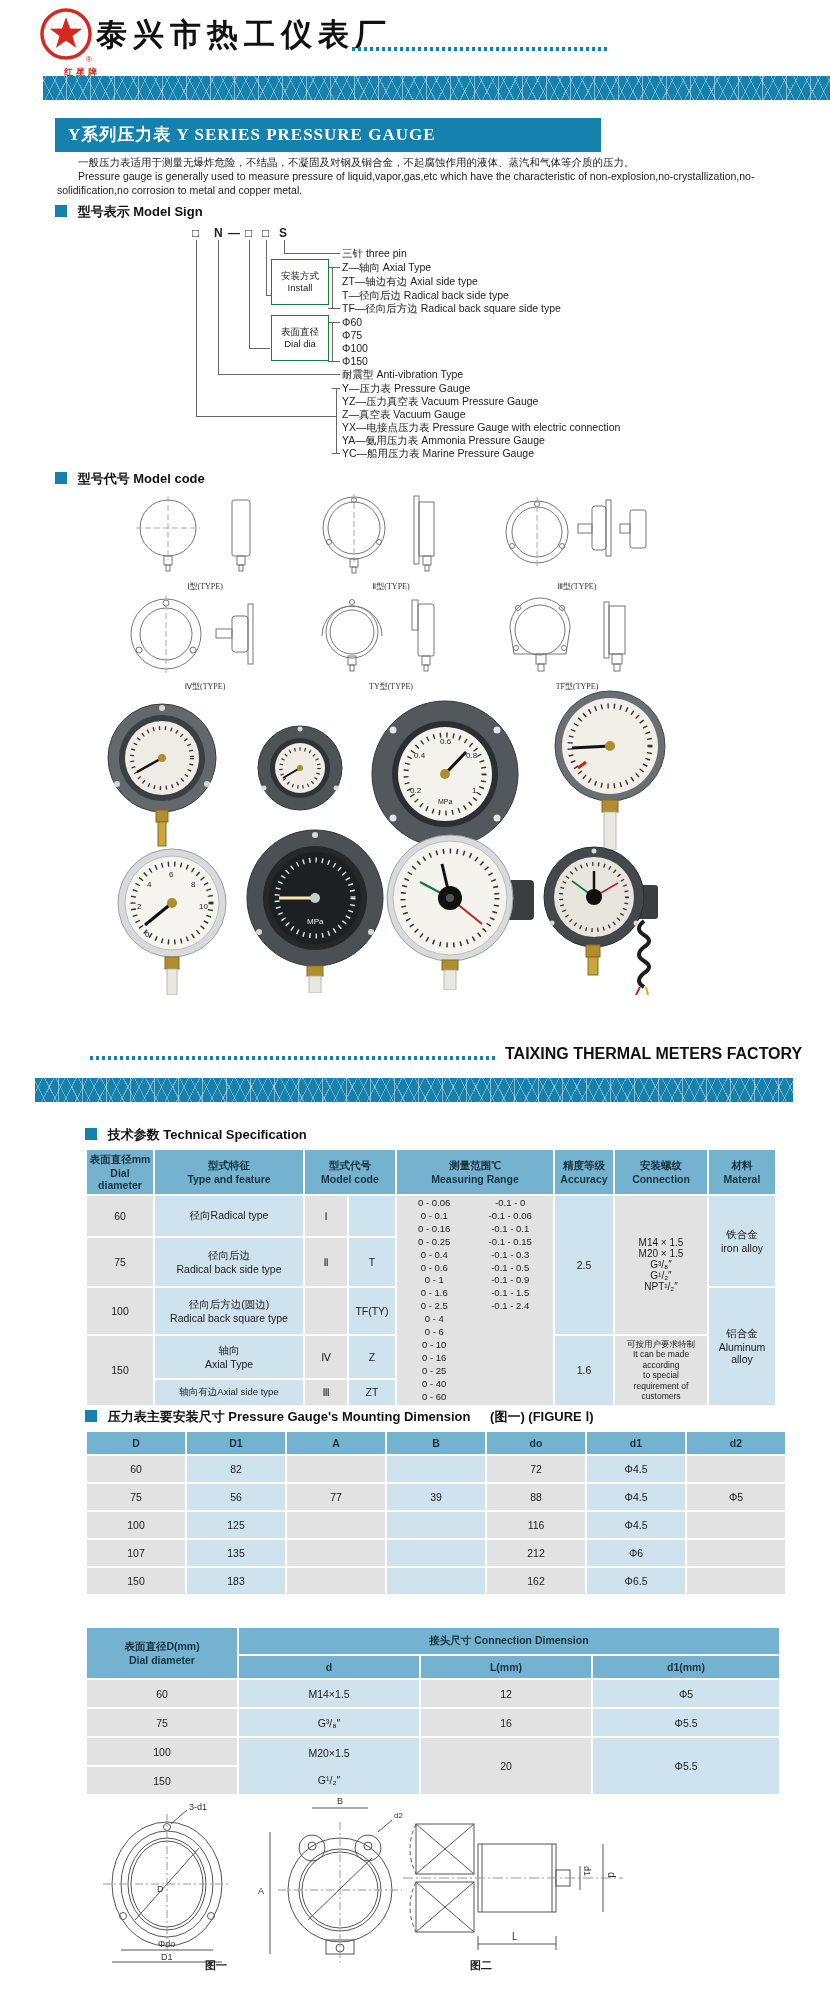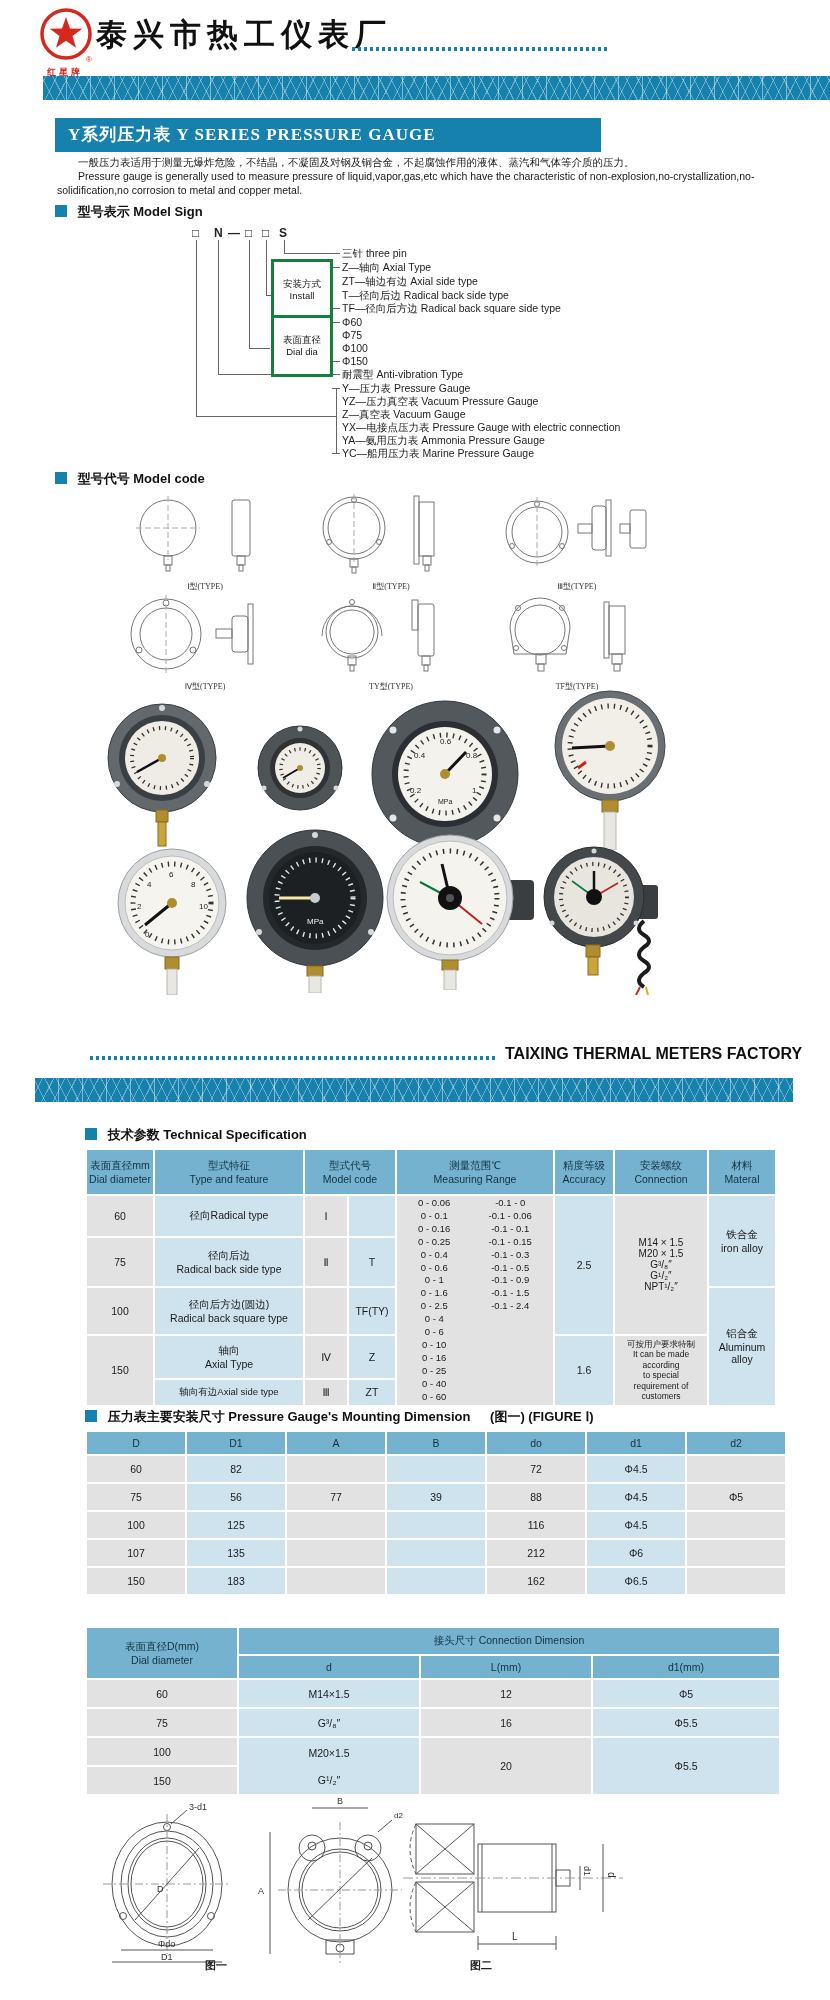--- a/index.html
+++ b/index.html
@@ -1,21 +1,21 @@
 <!DOCTYPE html>
 <html><head>
 <meta charset="utf-8">
 <style>
   html,body{margin:0;padding:0;background:#fff;}
   .page{position:relative;width:830px;height:2000px;background:#fff;overflow:hidden;
         font-family:"Liberation Sans",sans-serif;color:#1a1a1a;}
   .abs{position:absolute;}
   .pre{white-space:pre-line;}
   
-  .brand{position:absolute;left:30px;top:66px;width:70px;text-align:center;color:#d5281e;
+  .brand{position:absolute;left:30px;top:66px;width:70px;text-align:right;color:#d5281e;
          font-size:9px;font-weight:bold;letter-spacing:3px;}
   .factory-cn{position:absolute;left:96px;top:14px;margin:0;font-size:31px;font-weight:bold;
               letter-spacing:6px;color:#111;}
   .dots{position:absolute;height:4px;background:repeating-linear-gradient(90deg,#1581ac 0 3px,transparent 3px 6px);}
   .xband{position:absolute;height:24px;background-color:#1581ac;background-image:
       repeating-linear-gradient(63deg,transparent 0 9px,rgba(255,255,255,.35) 9px 10px),
       repeating-linear-gradient(-63deg,transparent 0 9px,rgba(255,255,255,.35) 9px 10px),
       repeating-linear-gradient(90deg,transparent 0 23px,rgba(255,255,255,.45) 23px 24px);}
   .titlebar{position:absolute;left:55px;top:118px;width:546px;height:34px;background:#1581ac;
             color:#fff;font-family:"Liberation Serif",serif;font-weight:bold;font-size:17px;
@@ -23,33 +23,33 @@
   .intro{position:absolute;left:57px;width:738px;margin:0;font-size:10.5px;line-height:13.5px;text-indent:2em;}
   .sec-h{position:absolute;font-size:13px;font-weight:bold;color:#111;}
   .sq{display:inline-block;width:12px;height:12px;background:#1581ac;margin-right:7px;vertical-align:-1px;}
   .figref{font-weight:bold;margin-left:16px;}
   
   .ms{position:absolute;left:140px;top:226px;width:680px;height:240px;font-size:10.5px;}
   .ms .code{position:absolute;top:0;font-size:12px;font-weight:bold;color:#222;}
   .vl{position:absolute;width:1px;background:#666;}
   .hl{position:absolute;height:1px;background:#666;}
   .opt{position:absolute;left:202px;white-space:nowrap;color:#222;}
-  .lblbox{position:absolute;width:56px;border:3px solid #15803d;text-align:center;font-size:9.5px;
-          line-height:12px;padding:16px 0;background:#fff;}
+  .lblbox{position:absolute;width:56px;border:1px solid #15803d;text-align:center;font-size:9.5px;
+          line-height:12px;padding:10px 0;background:#fff;}
   
   .mc-grid{position:absolute;left:112px;top:492px;width:560px;display:grid;
            grid-template-columns:repeat(3,186px);grid-auto-rows:100px;}
   .mc-cell{position:relative;text-align:center;font-family:Liberation Serif, serif;}
   .mc-cell .tlabel{position:absolute;left:0;right:0;bottom:0;font-size:8px;color:#333;}
   
   .gauge{position:absolute;}
   
   table{border-collapse:separate;border-spacing:2px;font-size:10.5px;}
   th,td{text-align:center;vertical-align:middle;padding:1px 2px;}
-  .hd{background:#74b2d0;color:#15333f;font-weight:normal;font-size:10.5px;}
+  .hd{background:#74b2d0;color:#15333f;font-weight:bold;font-size:10.5px;}
   .g{background:#e2e2e2;}
   .b{background:#cfe3ef;}
   .range-wrap{display:flex;justify-content:space-around;font-size:9.5px;line-height:12.9px;}
   .small{font-size:8.5px;line-height:10.5px;}
   .figlabel{position:absolute;font-size:11px;font-weight:bold;color:#222;}
   svg text{font-family:"Liberation Sans",sans-serif;}
 </style>
 </head>
 <body>
 

